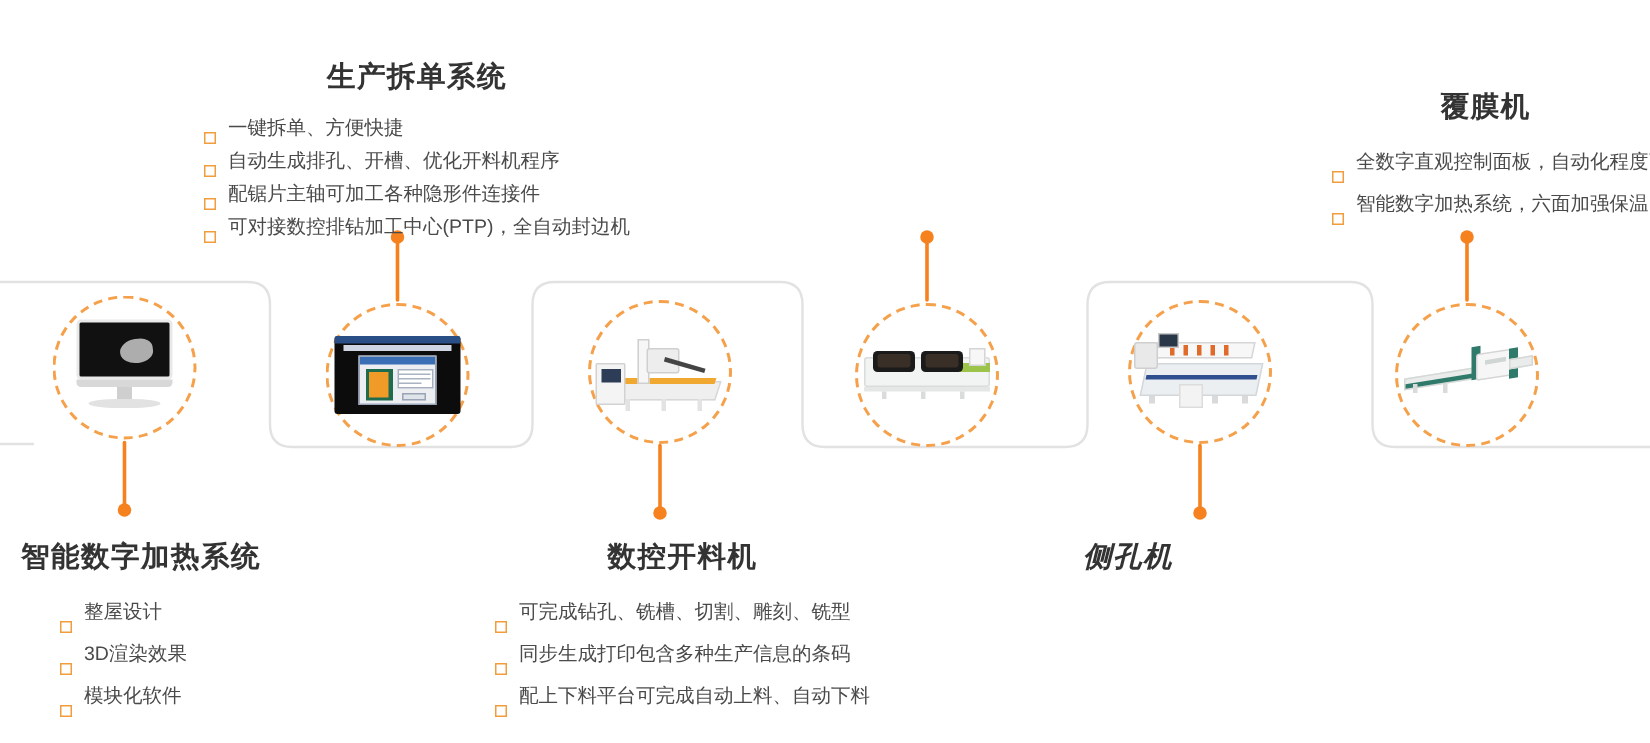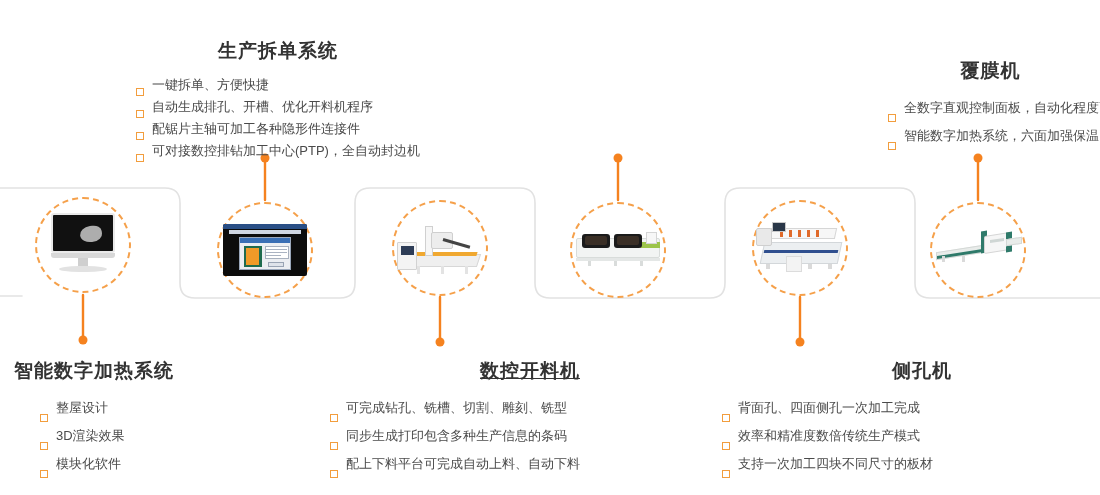--- a/index.html
+++ b/index.html
@@ -303,48 +303,34 @@
           <span>3D渲染效果</span>
         </li>
       <li>
           <span class="bx"></span>
           <span>模块化软件</span>
         </li>
     </ul>
   </div>
 
   <div class="block center" style="left:330px;top:358px;">
-    <div class="ttl" style="text-align:right;width:250px;text-decoration:underline;">数控开料机</div>
+    <div class="ttl" style="text-align:center;width:250px;">数控开料机</div>
     <ul class="bullets sp">
       <li>
           <span class="bx"></span>
           <span>可完成钻孔、铣槽、切割、雕刻、铣型</span>
         </li>
       <li>
           <span class="bx"></span>
           <span>同步生成打印包含多种生产信息的条码</span>
         </li>
       <li>
           <span class="bx"></span>
           <span>配上下料平台可完成自动上料、自动下料</span>
         </li>
     </ul>
   </div>
 
   <div class="block center" style="left:722px;top:358px;">
-    <div class="ttl" style="text-align:right;width:230px;">侧孔机</div>
-    <ul class="bullets sp">
-      <li>
-          <span class="bx"></span>
-          <span>背面孔、四面侧孔一次加工完成</span>
-        </li>
-      <li>
-          <span class="bx"></span>
-          <span>效率和精准度数倍传统生产模式</span>
-        </li>
-      <li>
-          <span class="bx"></span>
-          <span>支持一次加工四块不同尺寸的板材</span>
-        </li>
-    </ul>
+    <div class="ttl" style="text-align:left;width:230px;font-style:italic;">侧孔机</div>
   </div>
 
 </div>
 
 </body></html>

